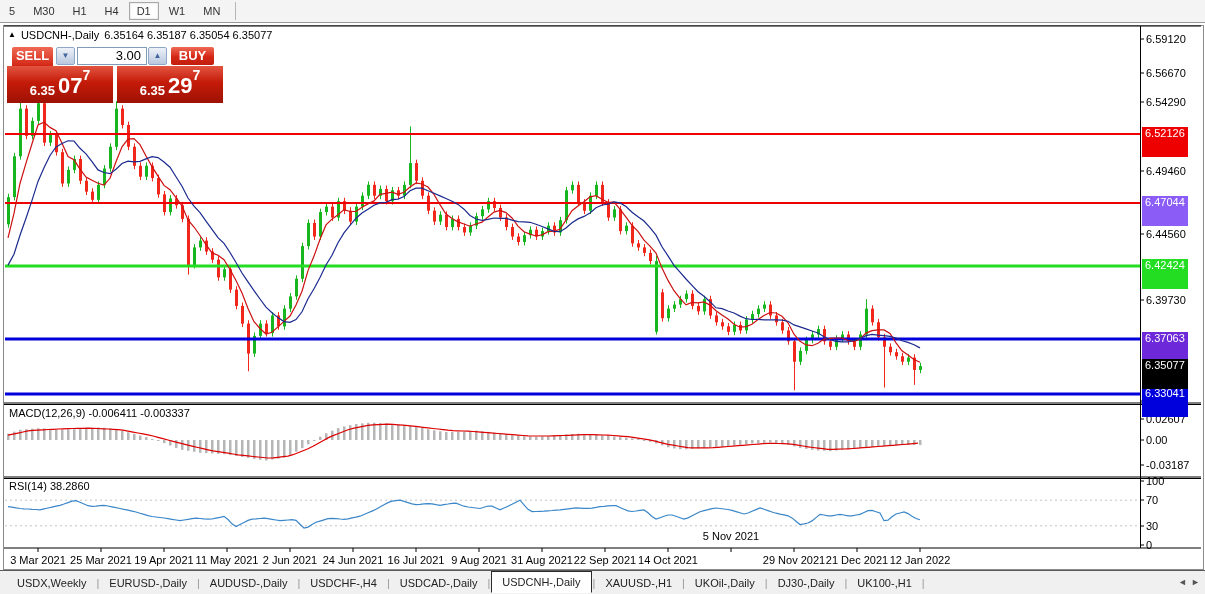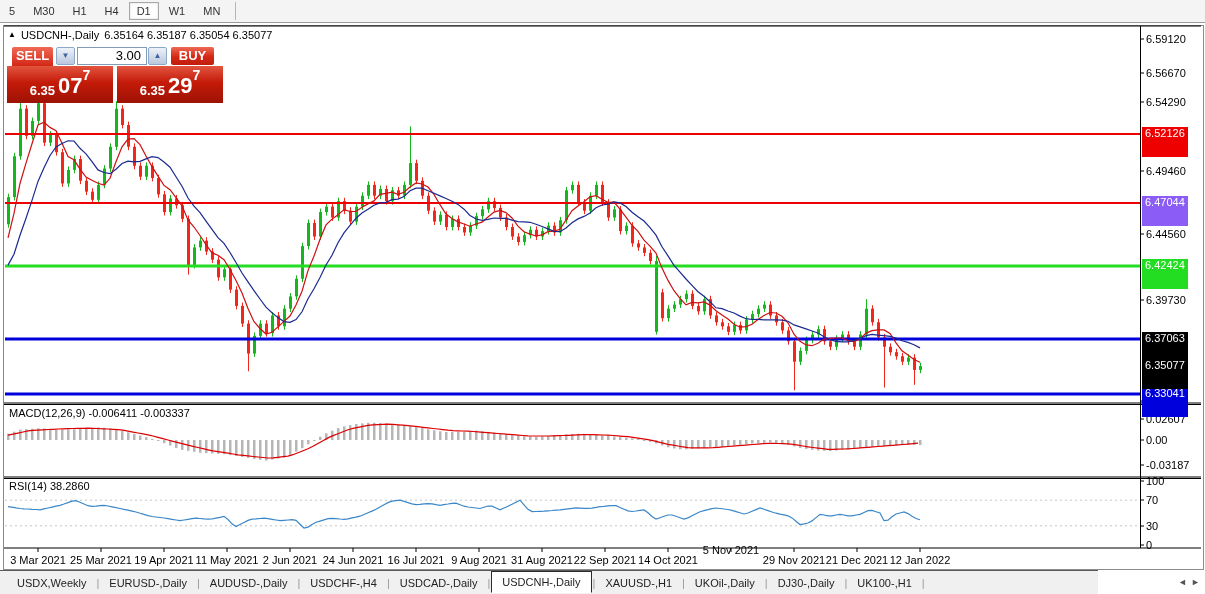--- a/index.html
+++ b/index.html
@@ -30,21 +30,21 @@
     text-align:center;line-height:16px;}
   .tp-field{position:absolute;left:72px;top:3px;width:70px;height:18px;box-sizing:border-box;
     background:#fff;border:1px solid #7f9db9;font-size:13px;text-align:right;padding:0 5px 0 0;line-height:16px;}
   .tp-big{position:absolute;top:22px;width:106px;height:37px;color:#fff;
     background:linear-gradient(180deg,#e25540,#c41a09 45%,#9d1204);
     display:flex;align-items:flex-end;justify-content:center;padding-bottom:2px;box-sizing:border-box;}
   .tp-big .small{font-size:13px;font-weight:bold;margin:0 3px 3px 0;}
   .tp-big .big{font-size:22px;font-weight:bold;line-height:30px;}
   .tp-big .sup{font-size:14px;font-weight:bold;align-self:flex-start;margin-top:1px;}
   
-  .tabbar{position:absolute;left:0;top:570px;width:1098px;height:24px;background:#f0f0f0;
+  .tabbar{position:absolute;left:0;top:570px;width:1205px;height:24px;background:#f0f0f0;
     border-top:1px solid #5a5a5a;display:flex;align-items:center;padding-left:8px;box-sizing:border-box;}
   .tab{padding:3px 9px;color:#222;white-space:nowrap;}
   .tab.active{background:#fff;border:1px solid #2b2b2b;border-bottom-color:#fff;margin-top:-2px;padding:4px 10px;font-weight:normal;}
   .tab-sep{color:#999;margin:0 1px;}
   .tab-scroll{position:absolute;top:6px;color:#555;font-size:9px;cursor:default;}
 </style>
 </head>
 <body>
 
 <div class="screen">
@@ -627,35 +627,35 @@
       <div class="axis-label" style="top:413px;">0.02607</div>
       <div class="axis-label" style="top:434px;">0.00</div>
       <div class="axis-label" style="top:459px;">-0.03187</div>
       <div class="axis-label" style="top:475px;">100</div>
       <div class="axis-label" style="top:494px;">70</div>
       <div class="axis-label" style="top:520px;">30</div>
       <div class="axis-label" style="top:539px;">0</div>
       <div class="axis-line-label" style="top:127px;background:#ee0000;">6.52126</div>
       <div class="axis-line-label" style="top:196px;background:#8b5cf6;">6.47044</div>
       <div class="axis-line-label" style="top:259px;background:#22dd22;">6.42424</div>
-      <div class="axis-line-label" style="top:332px;background:#000000;">6.37063</div>
+      <div class="axis-line-label" style="top:332px;background:#6d28d9;">6.37063</div>
       <div class="axis-line-label" style="top:387px;background:#0000dd;">6.33041</div>
       <div class="axis-line-label" style="top:359px;background:#000000;color:#ffffff;">6.35077</div>
       <div class="date-label" style="left:38px;top:554px;">3 Mar 2021</div>
       <div class="date-label" style="left:101px;top:554px;">25 Mar 2021</div>
       <div class="date-label" style="left:164px;top:554px;text-align:right;">19 Apr 2021</div>
       <div class="date-label" style="left:227px;top:554px;">11 May 2021</div>
       <div class="date-label" style="left:290px;top:554px;">2 Jun 2021</div>
       <div class="date-label" style="left:353px;top:554px;">24 Jun 2021</div>
       <div class="date-label" style="left:416px;top:554px;">16 Jul 2021</div>
       <div class="date-label" style="left:479px;top:554px;">9 Aug 2021</div>
       <div class="date-label" style="left:542px;top:554px;">31 Aug 2021</div>
       <div class="date-label" style="left:605px;top:554px;">22 Sep 2021</div>
       <div class="date-label" style="left:668px;top:554px;">14 Oct 2021</div>
-      <div class="date-label" style="left:731px;top:544px;">5 Nov 2021</div>
+      <div class="date-label" style="left:731px;top:530px;">5 Nov 2021</div>
       <div class="date-label" style="left:794px;top:554px;">29 Nov 2021</div>
       <div class="date-label" style="left:857px;top:554px;">21 Dec 2021</div>
       <div class="date-label" style="left:920px;top:554px;">12 Jan 2022</div>
     </div>
 
   <div class="tabbar">
     <span id="tabs" style="display:flex;align-items:center;">
         <span class="tab">USDX,Weekly</span>
         <span class="tab-sep">|</span>
         <span class="tab">EURUSD-,Daily</span>

